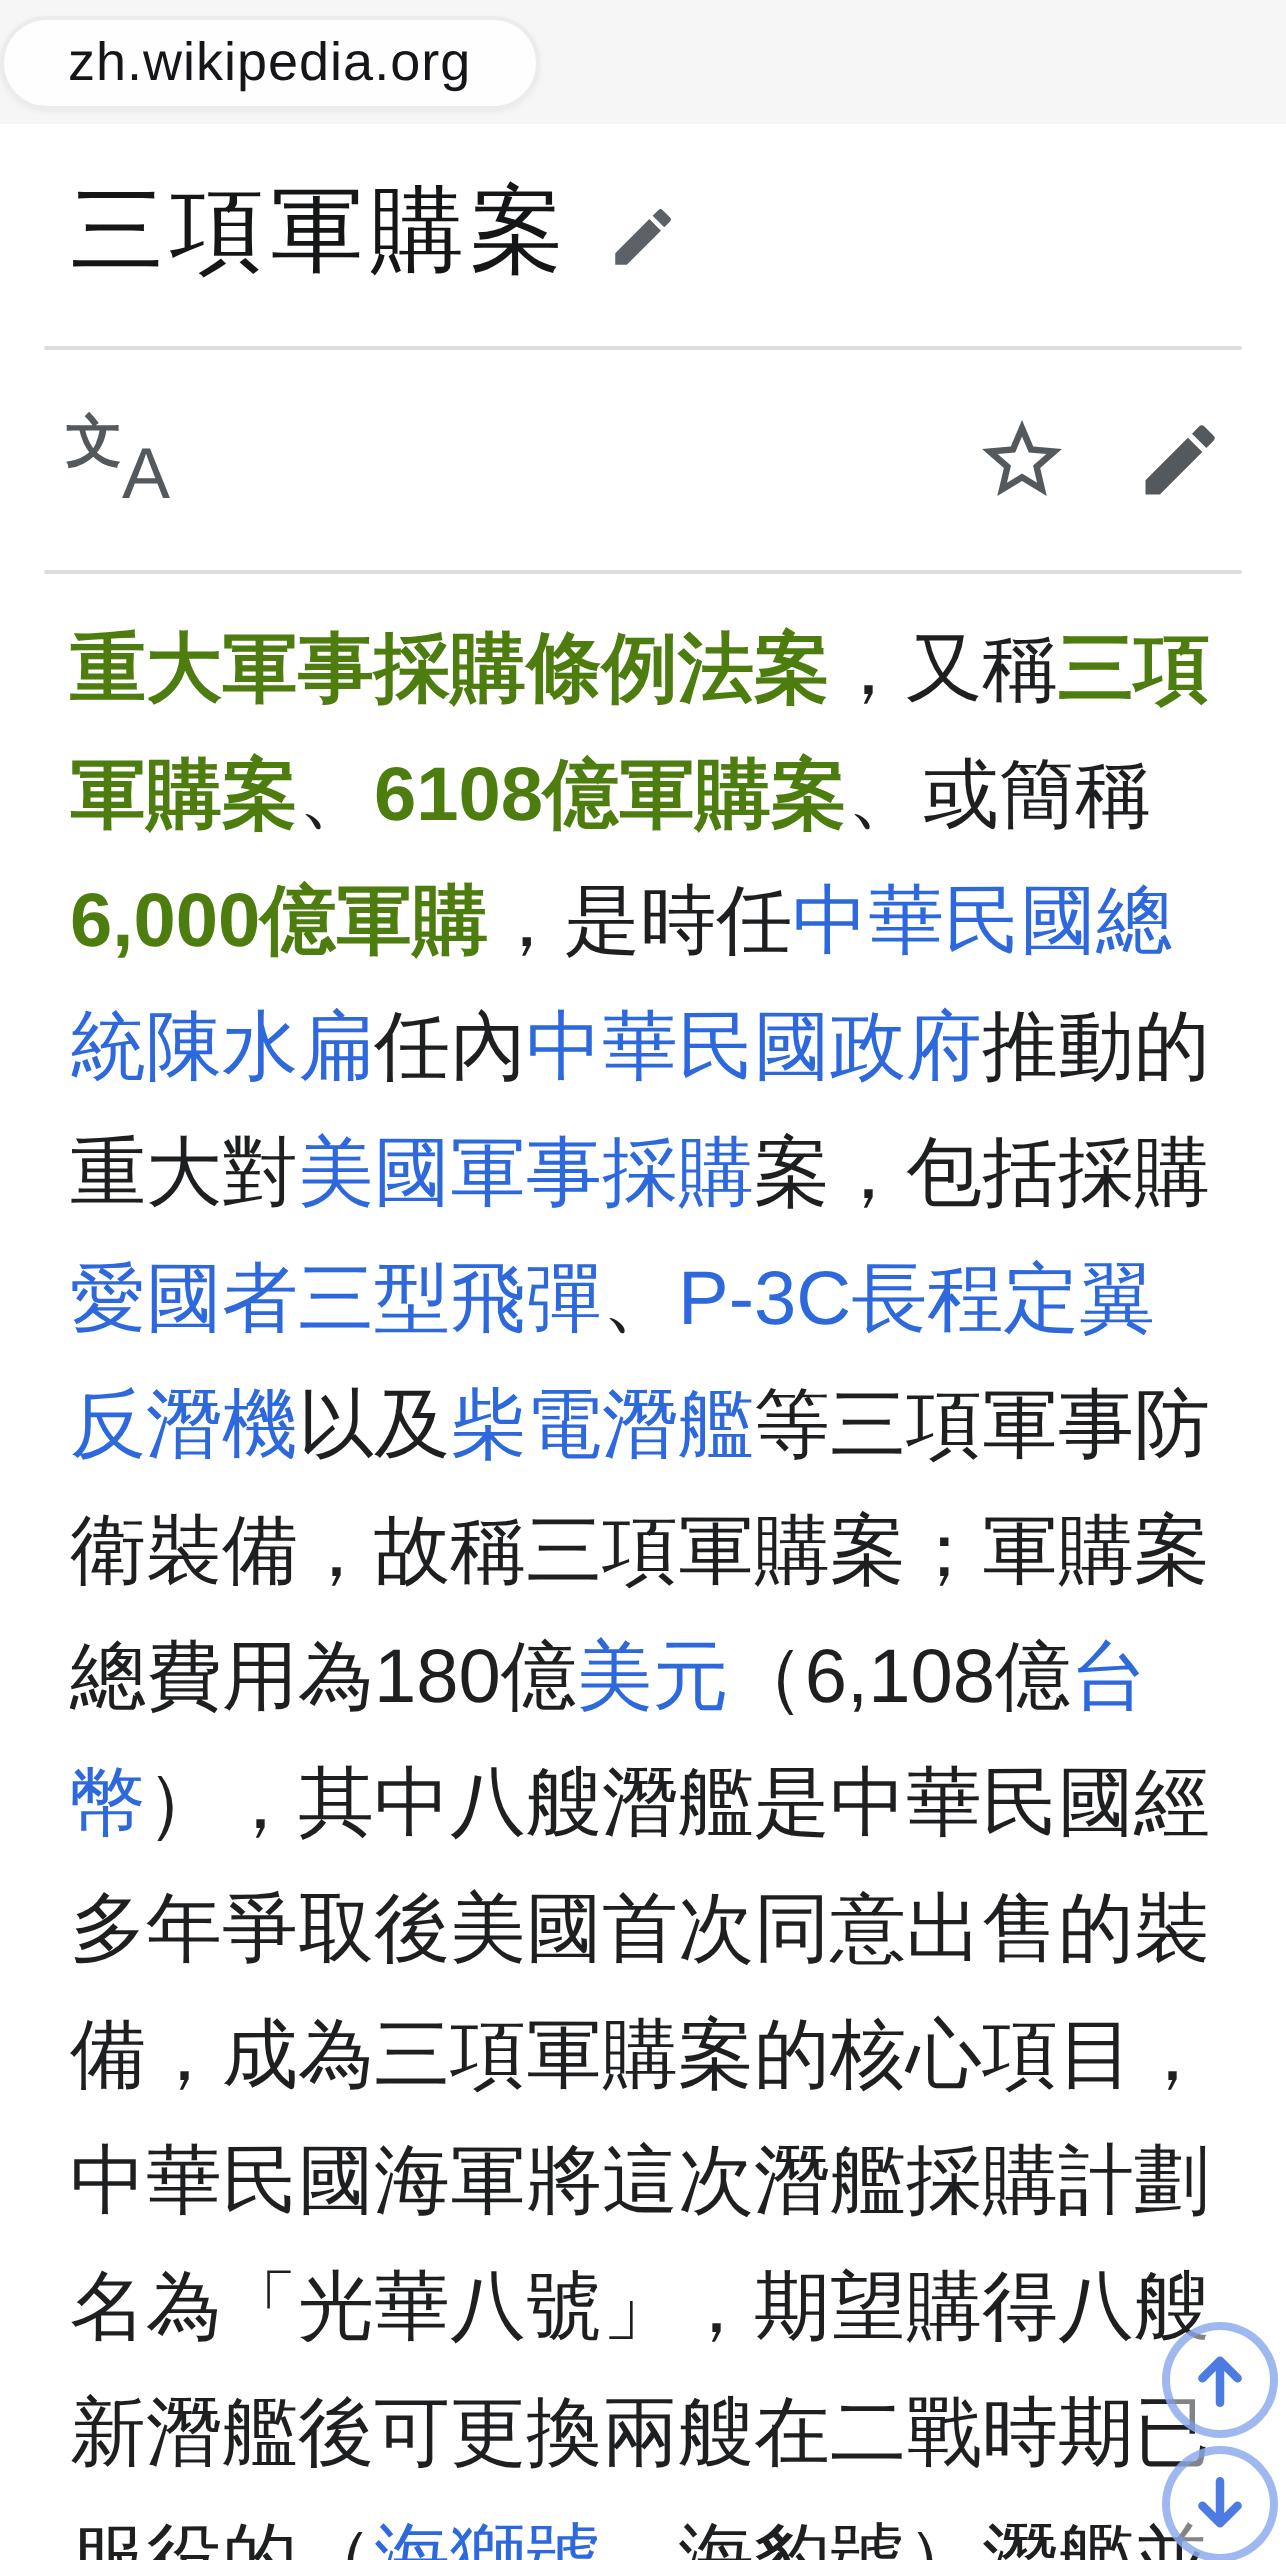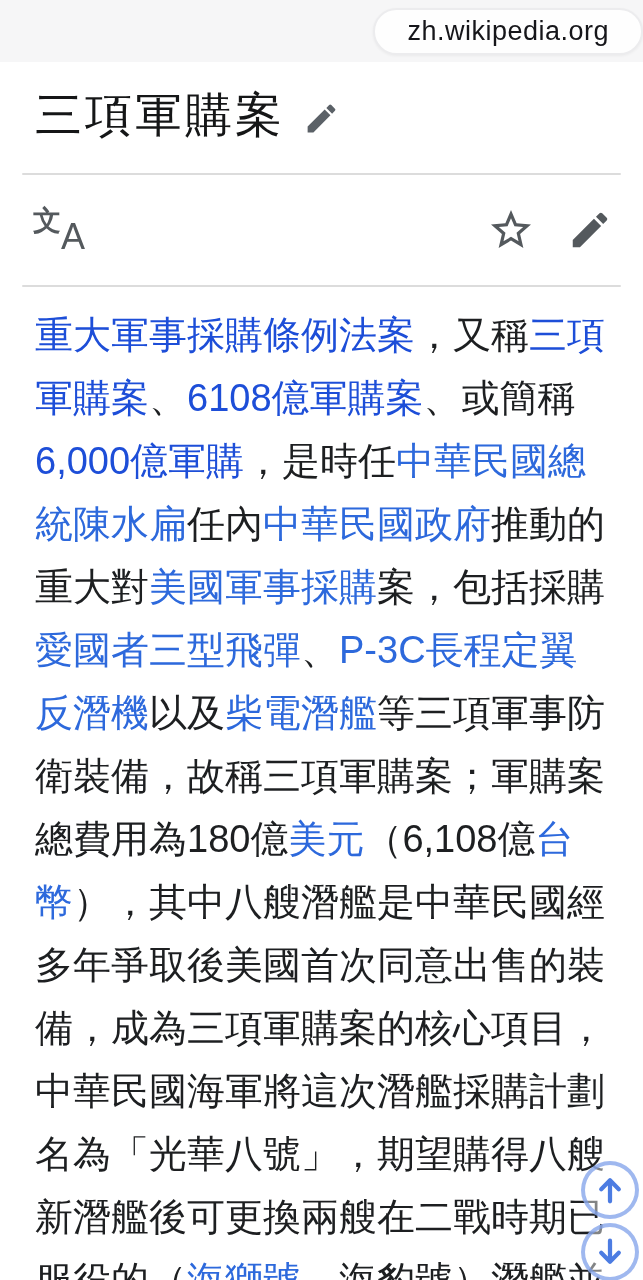--- a/index.html
+++ b/index.html
@@ -3,21 +3,21 @@
 <meta charset="utf-8">
 <style>
   html,body{margin:0;padding:0;}
   body{
     width:643px;height:1280px;position:relative;overflow:hidden;
     background:#ffffff;color:#1d1f21;
     font-family:"Liberation Sans", sans-serif;
   }
   .urlbar{
     height:62px;background:#f6f6f7;
-    display:flex;align-items:center;justify-content:flex-end;
+    display:flex;align-items:center;justify-content:flex-start;
   }
   .url-pill{
     background:#fefefe;border:2px solid #ececee;border-radius:27px;
     padding:6px 32px;font-size:27px;color:#16161a;letter-spacing:.5px;
     box-shadow:0 1px 3px rgba(0,0,0,.05);
   }
   .title-row{
     display:flex;align-items:center;gap:18px;
     padding:22px 35px 26px 35px;
   }
@@ -33,21 +33,21 @@
     position:relative;width:54px;height:56px;color:#54595d;cursor:pointer;
   }
   .lang-cjk{position:absolute;top:0px;left:0;font-size:28px;font-weight:600;}
   .lang-a{position:absolute;bottom:0;right:2px;font-size:36px;font-weight:400;}
   .toolbar-right{margin-left:auto;display:flex;align-items:center;gap:32px;}
   .icon-btn{display:inline-flex;cursor:pointer;}
   .article{
     margin:0;padding:17px 35px 0 35px;
     font-size:38px;line-height:63px;color:#1d1f21;
   }
-  .article .b{font-weight:400;color:#1d4ed8;}
+  .article .b{font-weight:700;color:#4d7c0f;}
   .article .lnk{color:#2d69dc;text-decoration:none;}
   .scroll-btn{
     position:absolute;width:58px;height:58px;box-sizing:border-box;
     border-radius:50%;border:4px solid rgba(122,157,233,.72);
     background:rgba(255,255,255,.45);
     display:flex;align-items:center;justify-content:center;cursor:pointer;
   }
   .scroll-btn.up{right:4px;top:1161px;}
   .scroll-btn.down{right:4px;top:1223px;}
 </style>

